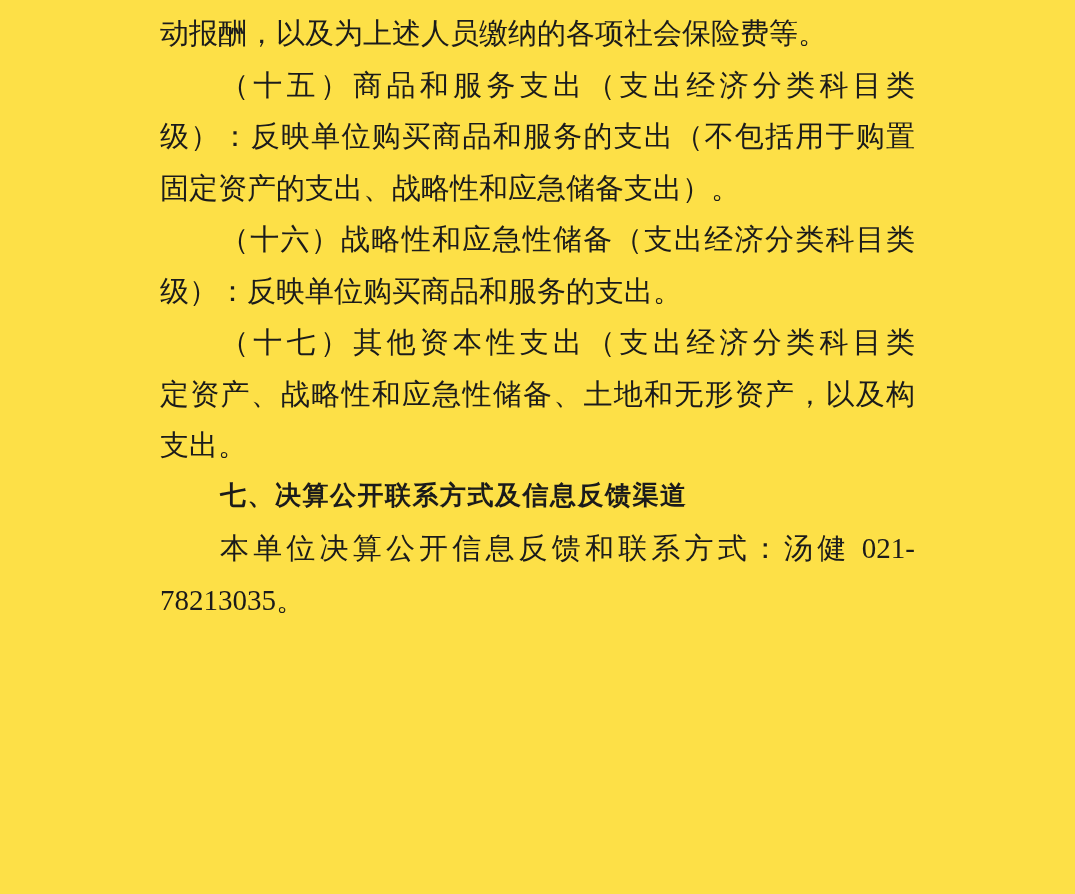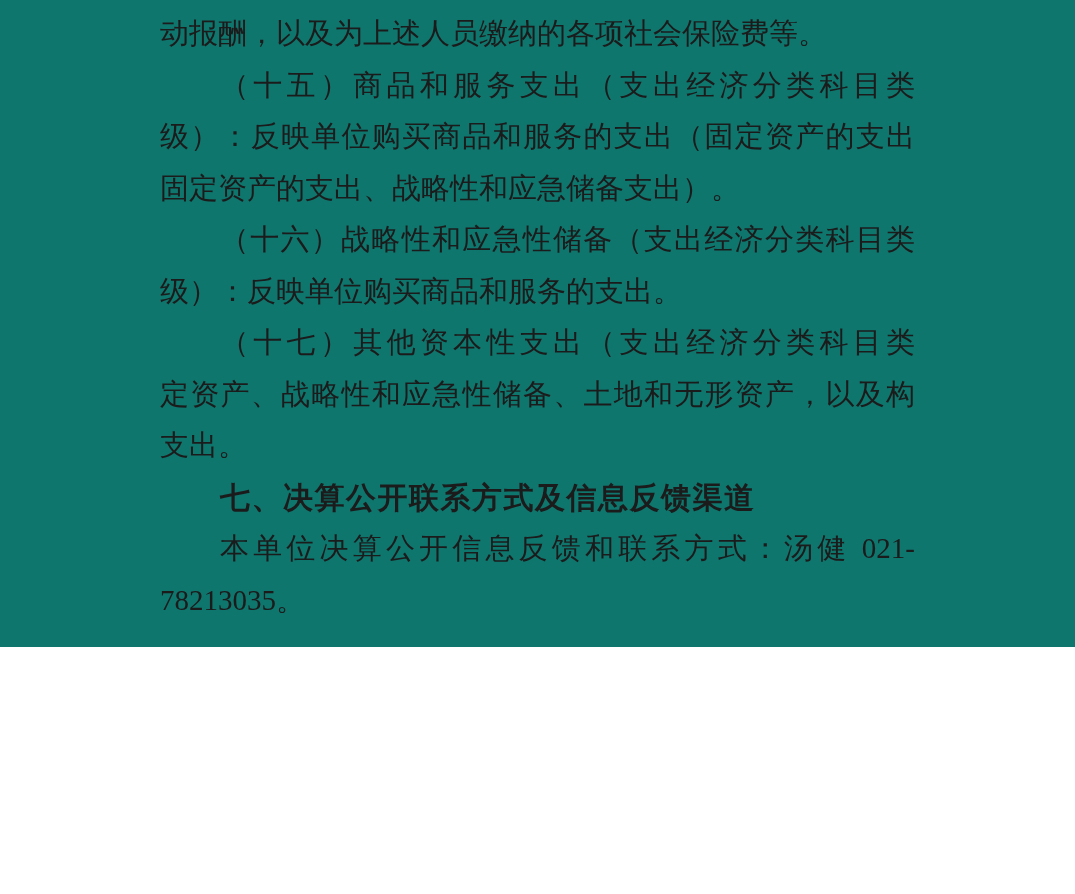--- a/index.html
+++ b/index.html
@@ -8,22 +8,22 @@
   }
   body {
     width: 1075px;
     height: 894px;
     background: #ffffff;
     overflow: hidden;
   }
   .page {
     position: relative;
     width: 1075px;
-    height: 647px;
-    background: #0f766e;
+    height: 894px;
+    background: #fde047;
     box-sizing: border-box;
     padding: 8px 160px 4px 160px;
     color: #1b1b1b;
     font-family: "Liberation Serif", "DejaVu Serif", serif;
     font-size: 29px;
   }
   .doc-line {
     height: 51.5px;
     line-height: 51.5px;
     width: 755px;
@@ -39,33 +39,33 @@
   }
   
   .end {
     text-align: left;
   }
   
   .indent {
     text-indent: 60px;
   }
   .heading {
-    font-family: Liberation Serif, serif;
+    font-family: Liberation Mono, monospace;
     font-weight: bold;
     letter-spacing: 1.5px;
-    font-size: 30px;
+    font-size: 26px;
   }
 </style>
 </head>
 <body>
 
 <div class="page">
   <div class="doc-line end">动报酬，以及为上述人员缴纳的各项社会保险费等。</div>
   <div class="doc-line just indent">（十五）商品和服务支出（支出经济分类科目类</div>
-  <div class="doc-line just">级）：反映单位购买商品和服务的支出（固定资产的支出</div>
+  <div class="doc-line just">级）：反映单位购买商品和服务的支出（不包括用于购置</div>
   <div class="doc-line end">固定资产的支出、战略性和应急储备支出）。</div>
   <div class="doc-line just indent">（十六）战略性和应急性储备（支出经济分类科目类</div>
   <div class="doc-line end">级）：反映单位购买商品和服务的支出。</div>
   <div class="doc-line just indent">（十七）其他资本性支出（支出经济分类科目类</div>
   <div class="doc-line just">定资产、战略性和应急性储备、土地和无形资产，以及构</div>
   <div class="doc-line end">支出。</div>
   <div class="doc-line end indent heading">七、决算公开联系方式及信息反馈渠道</div>
   <div class="doc-line just indent">本单位决算公开信息反馈和联系方式：汤健 021-</div>
   <div class="doc-line end">78213035。</div>
 </div>

